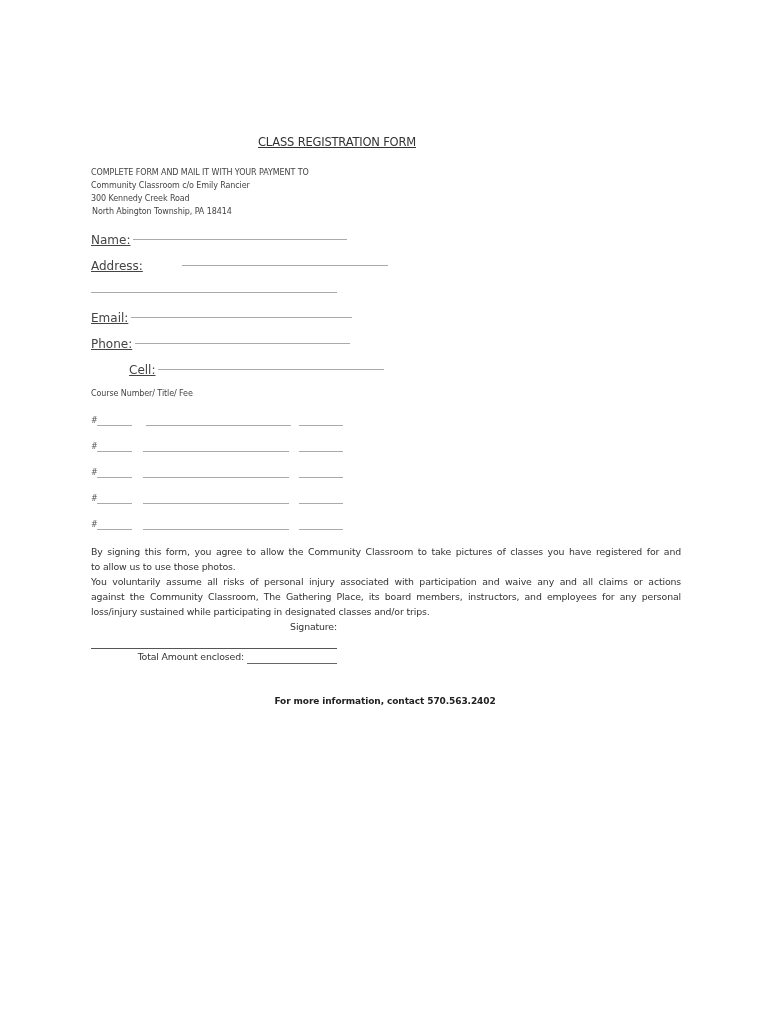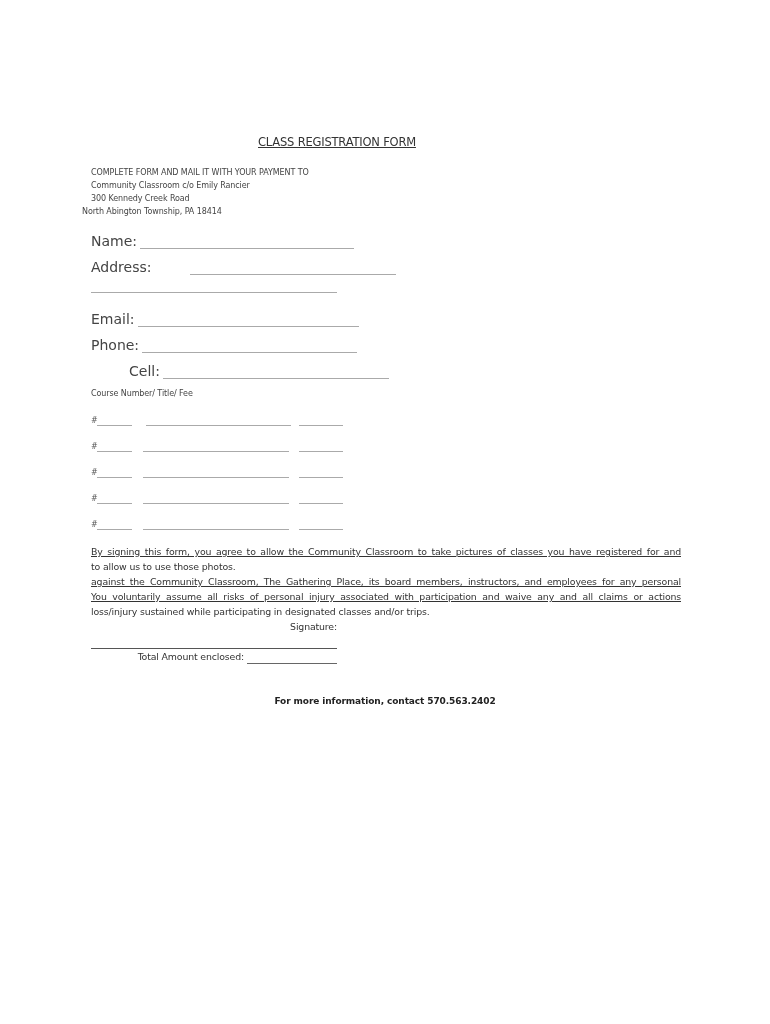--- a/index.html
+++ b/index.html
@@ -30,25 +30,26 @@
       color: #333;
     }
     .small {
       font-size: 8px;
       color: #444;
       letter-spacing: -0.1px;
     }
     .field-row {
       position: absolute;
       left: 91px;
-      font-size: 14px;
+      font-size: 12px;
       color: #444;
       display: flex;
-      align-items: flex-end;
+      align-items: flex-start;
       white-space: nowrap;
+      text-decoration: underline;
     }
     .field-row .ul {
       border-bottom: 1px solid #aaa;
       height: 6px;
       margin-left: 3px;
     }
     .course-row {
       position: absolute;
       left: 91px;
       height: 12px;
@@ -61,21 +62,21 @@
     .para {
       position: absolute;
       left: 91px;
       width: 590px;
       font-size: 9.4px;
       line-height: 15px;
       color: #333;
       letter-spacing: -0.15px;
       text-align: justify;
     }
-    .just-line { display: block; text-align: justify; text-align-last: justify; text-decoration: underline; }
+    .just-line { display: block; text-align: justify; text-align-last: justify; }
     .bottom {
       position: absolute;
       left: 91px;
       font-size: 9.4px;
       line-height: 15px;
       color: #333;
       letter-spacing: -0.15px;
     }
     .bottom .row { display: flex; align-items: flex-end; white-space: nowrap; height: 15px; justify-content: flex-end; }
     .bottom .ul { border-bottom: 1px solid #666; height: 9px; margin-left: 3px; }
@@ -92,21 +93,21 @@
 </head>
 <body>
 
 <div class="page">
 
   <div class="abs title">CLASS REGISTRATION FORM</div>
 
   <div class="abs small" style="left:91px; top:168px;">COMPLETE FORM AND MAIL IT WITH YOUR PAYMENT TO</div>
   <div class="abs small" style="left:91px; top:181px;">Community Classroom c/o Emily Rancier</div>
   <div class="abs small" style="left:91px; top:194px;">300 Kennedy Creek Road</div>
-  <div class="abs small" style="left:82px; top:207px;">North Abington Township, PA 18414</div>
+  <div class="abs small" style="left:92px; top:207px;">North Abington Township, PA 18414</div>
 
   <div class="field-row" style="top:233px;">
     <span>Name:</span>
     <span class="ul" style="width:214px;"></span>
   </div>
 
   <div class="field-row" style="top:259px;gap:36px;">
     <span>Address:</span>
     <span class="ul" style="width:206px;"></span>
   </div>
@@ -158,22 +159,22 @@
   <div class="course-row" style="top:520px;">
     <span class="hash">#</span>
     <span class="seg" style="left:6px; width:35px;"></span>
     <span class="seg" style="left:52px; width:146px;"></span>
     <span class="seg" style="left:208px; width:44px;"></span>
   </div>
 
   <div class="para" style="top:544px;">
     <span class="just-line">By signing this form, you agree to allow the Community Classroom to take pictures of classes you have registered for and</span>
     <span style="display:block;">to allow us to use those photos.</span>
+    <span class="just-line">You voluntarily assume all risks of personal injury associated with participation and waive any and all claims or actions</span>
     <span class="just-line">against the Community Classroom, The Gathering Place, its board members, instructors, and employees for any personal</span>
-    <span class="just-line">You voluntarily assume all risks of personal injury associated with participation and waive any and all claims or actions</span>
     <span style="display:block;">loss/injury sustained while participating in designated classes and/or trips.</span>
   </div>
 
   <div class="bottom" style="top:619px;">
     <div class="row">
       <span>Signature:</span>
     </div>
     <div class="row">
       <span class="ul" style="width:246px; margin-left:0; border-bottom:1px solid #555;"></span>
     </div>

